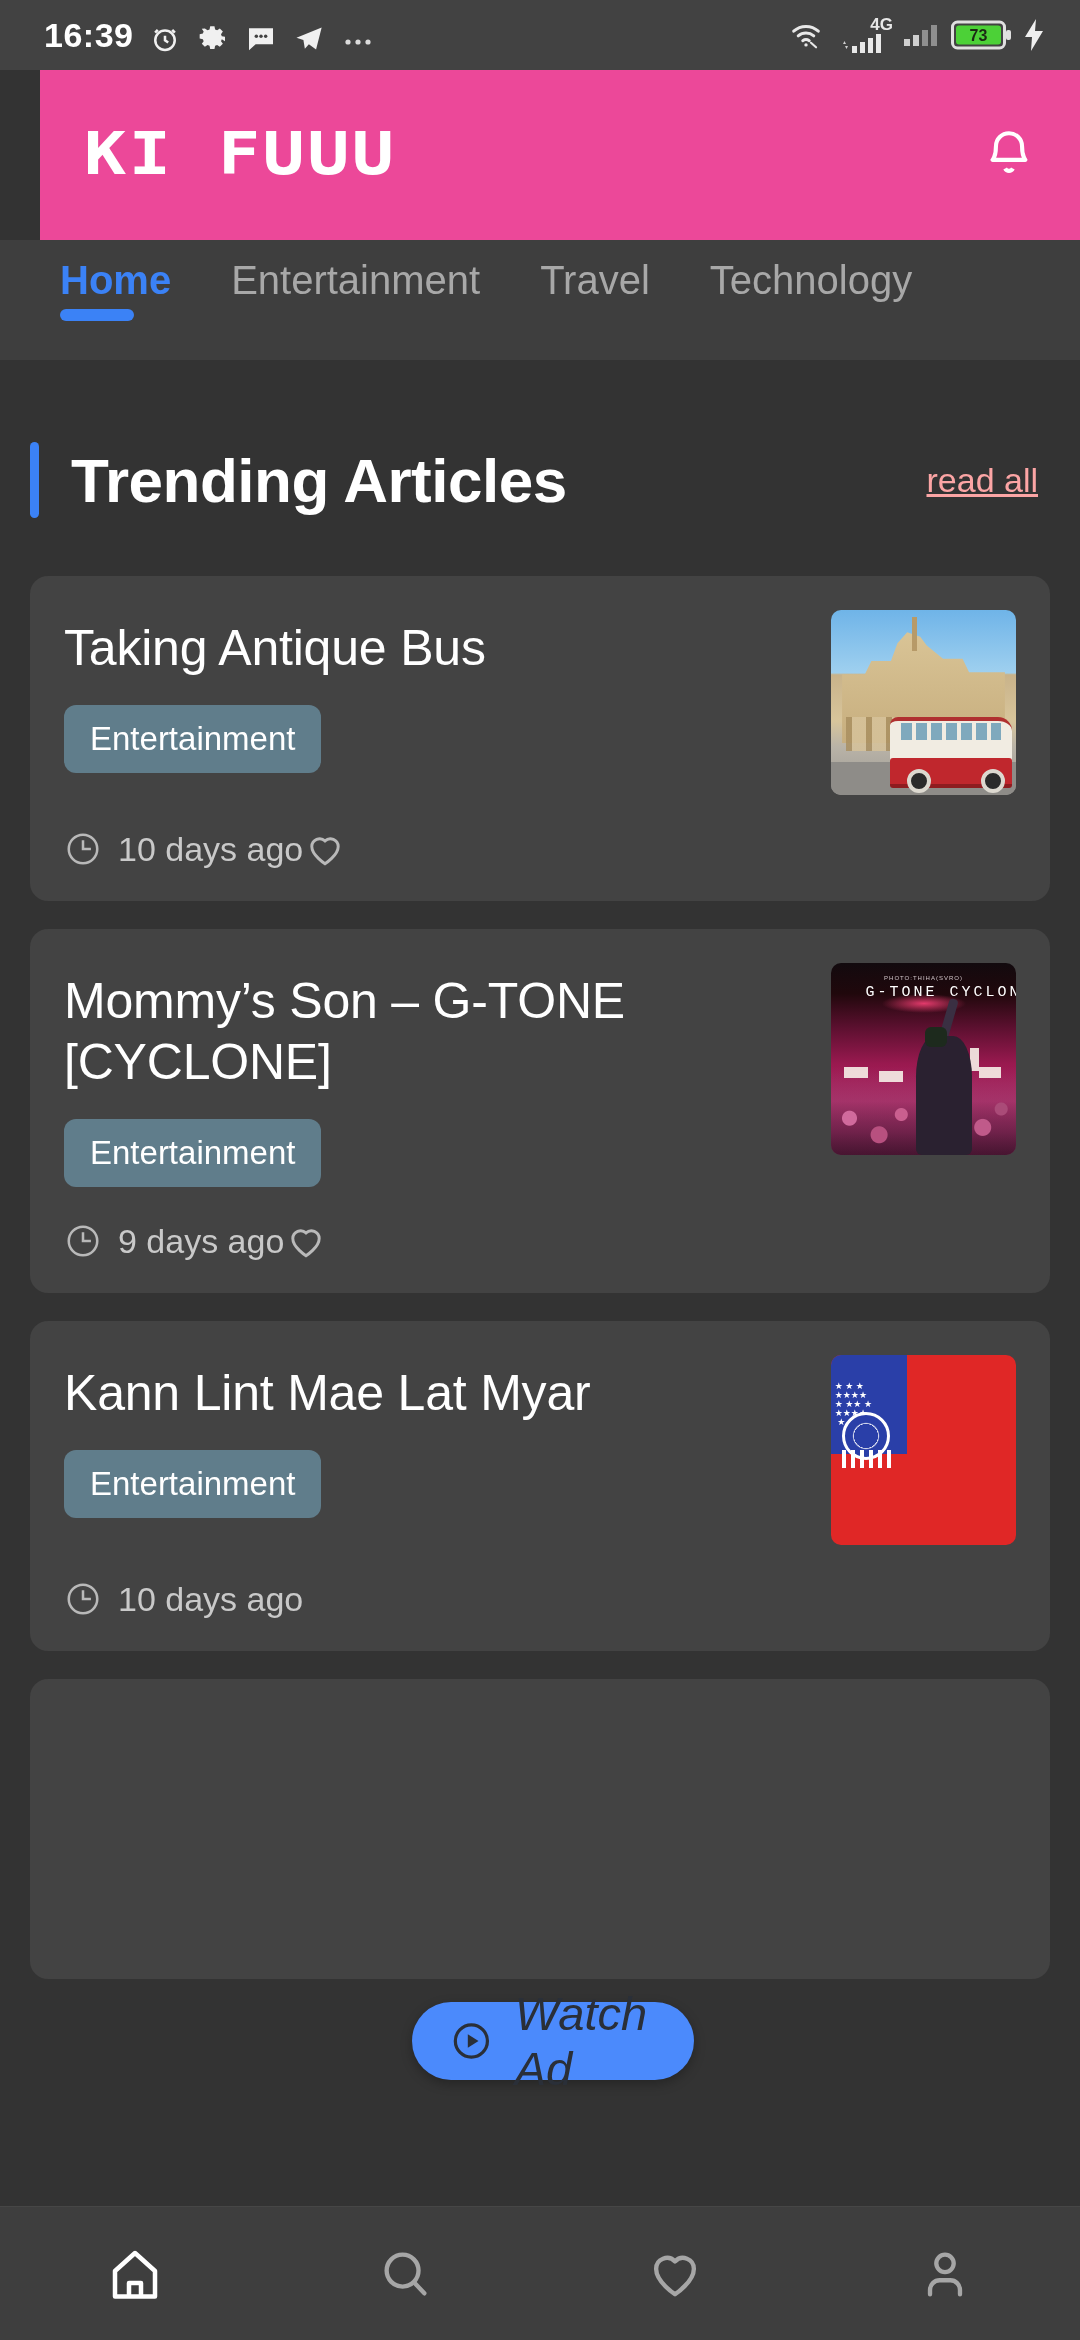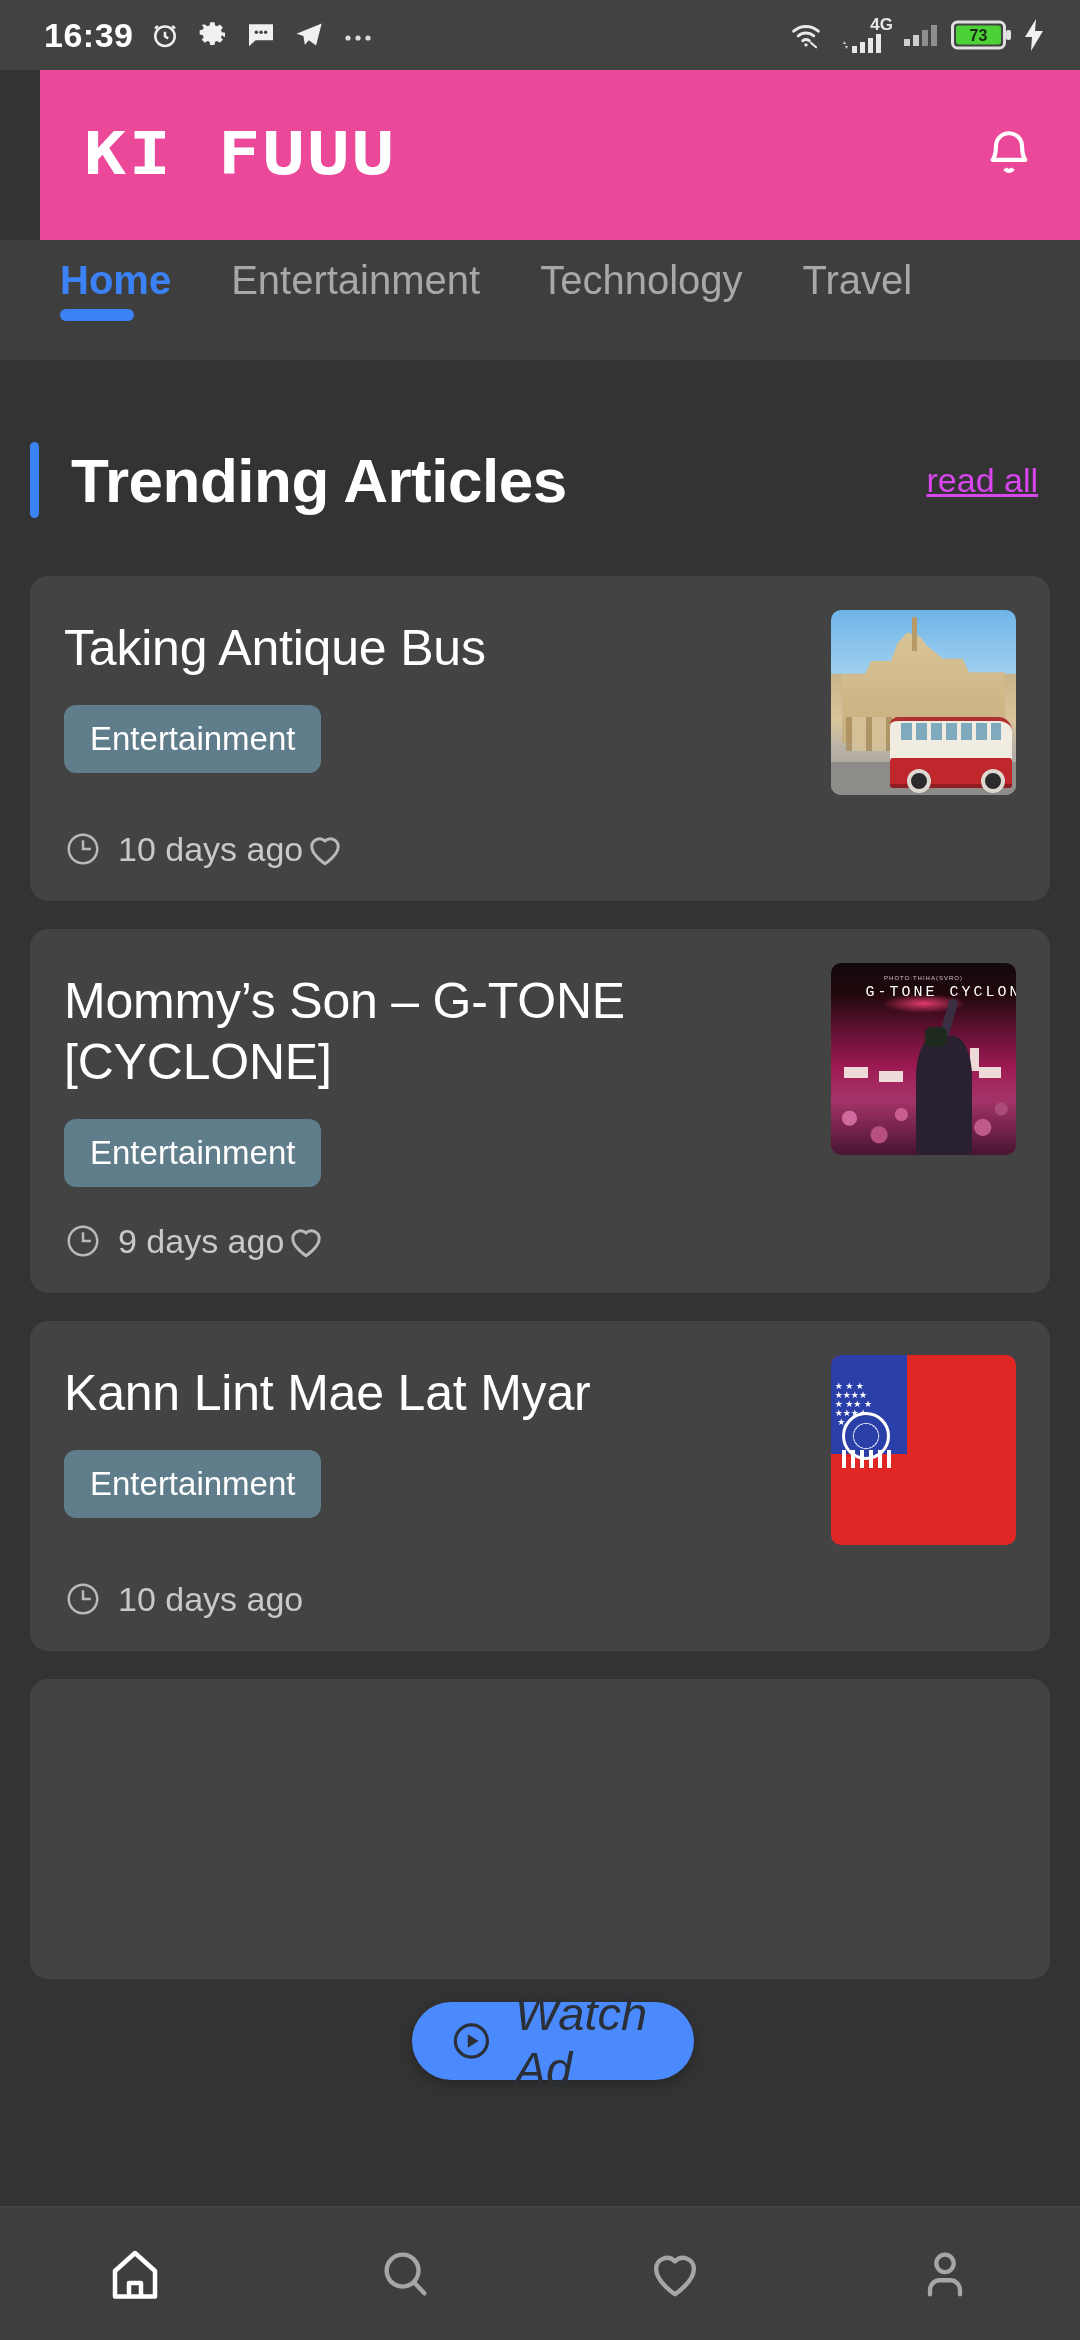--- a/index.html
+++ b/index.html
@@ -10,21 +10,21 @@
     overflow:hidden;
   }
   .phone { position:relative; width:1080px; height:2340px; background:#333333; }
 
   
   .statusbar{
     height:70px; background:#424242;
     display:flex; align-items:center; justify-content:space-between;
     padding:0 34px 0 44px;
   }
-  .sb-left{ display:flex; align-items:center; gap:16px; }
+  .sb-left{ display:flex; align-items:flex-end; gap:16px; }
   .sb-right{ display:flex; align-items:center; gap:9px; }
   .sb-time{ color:#ffffff; font-size:34px; font-weight:bold; letter-spacing:0.5px; }
   .sb-ico{ display:block; }
 
   
   .appbar{
     height:170px; background:#ec4899;
     display:flex; align-items:center; justify-content:space-between;
     padding:0 36px 0 44px;
     margin-left:40px;
@@ -72,21 +72,21 @@
     position:absolute; top:360px; left:0; right:0; bottom:134px;
     background:#333333; overflow:hidden;
   }
   .section-head{
     display:flex; align-items:center; justify-content:space-between;
     padding:82px 42px 58px 30px;
   }
   .sh-left{ display:flex; align-items:center; gap:32px; }
   .accent-bar{ width:9px; height:76px; border-radius:5px; background:#3b82f6; }
   .sh-title{ color:#ffffff; font-size:62px; font-weight:bold; letter-spacing:-0.5px; }
-  .read-all{ color:#d946ef; font-size:34px; text-decoration:underline; }
+  .read-all{ color:#fca5a5; font-size:34px; text-decoration:underline; }
 
   
   .cards{ padding:0 30px; }
   .card{
     background:#434343; border-radius:18px;
     margin-bottom:28px; padding:34px 34px 0 34px;
     position:relative; min-height:310px;
   }
   .card-body{ display:flex; justify-content:space-between; gap:20px; }
   .card-left{ flex:1; min-width:0; padding-top:8px; }
@@ -316,25 +316,25 @@
   <div class="tabbar">
     <div class="tab active">
       <span>Home</span>
       <span class="ind"></span>
     </div>
     <div class="tab">
       <span>Entertainment</span>
       
     </div>
     <div class="tab">
+      <span>Travel</span>
+      
+    </div>
+    <div class="tab">
       <span>Technology</span>
-      
-    </div>
-    <div class="tab">
-      <span>Travel</span>
       
     </div>
   </div>
 
   <div class="content">
 
     <div class="section-head">
       <div class="sh-left">
         <span class="accent-bar"></span>
         <span class="sh-title">Trending Articles</span>

